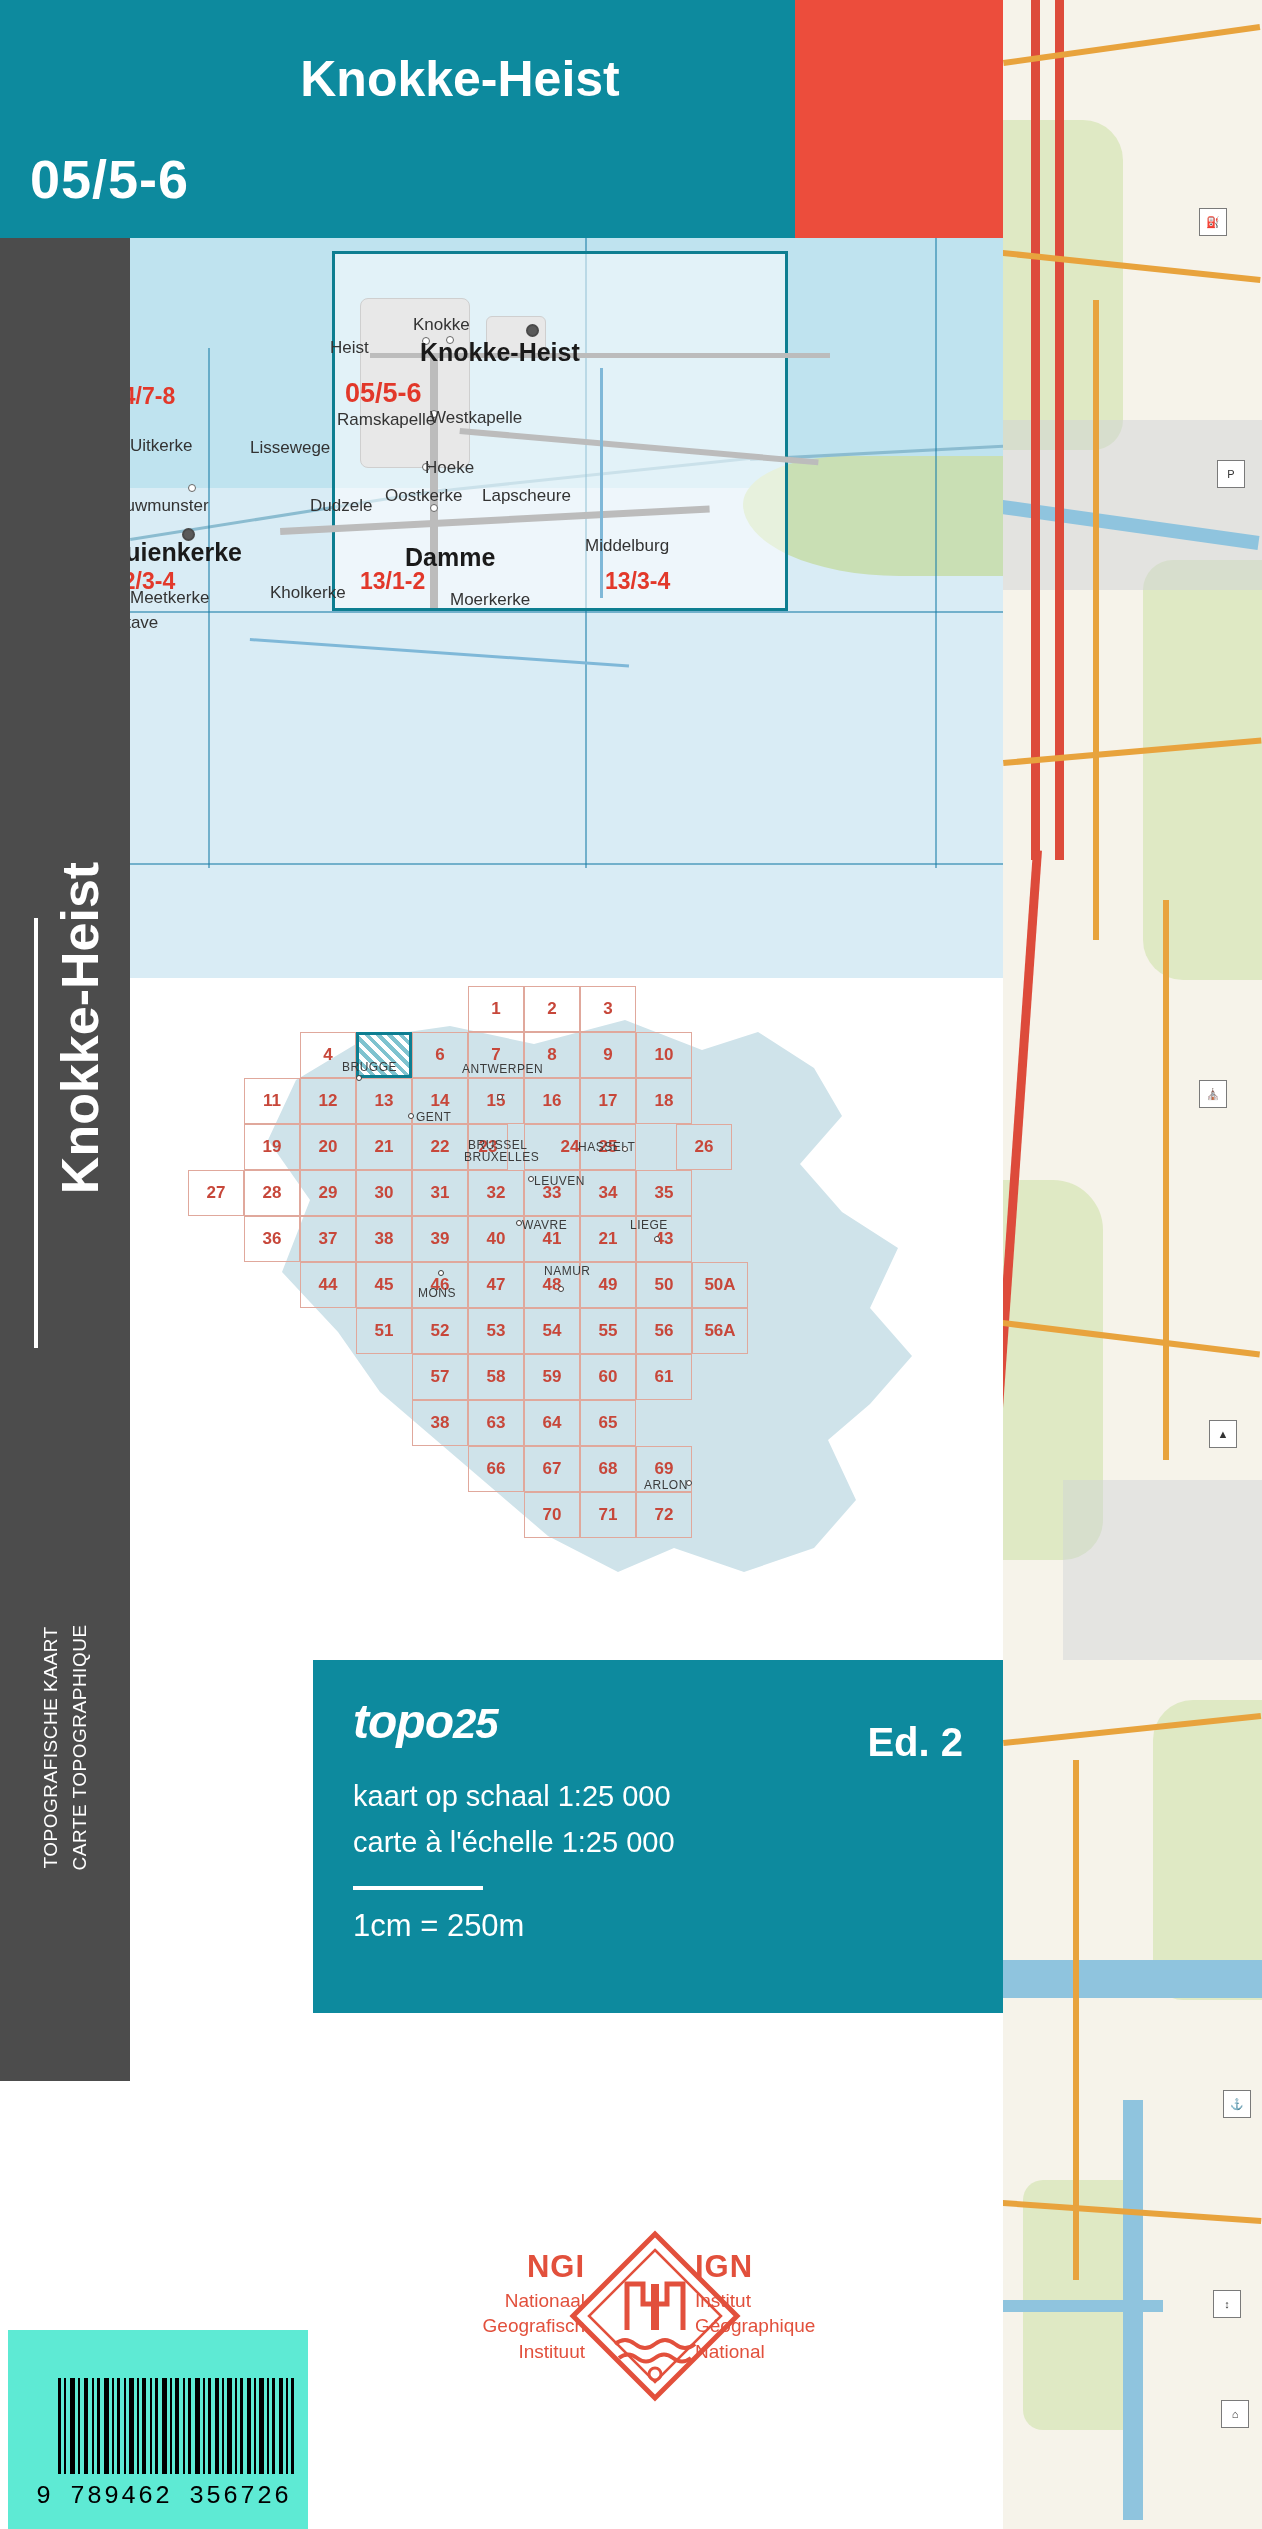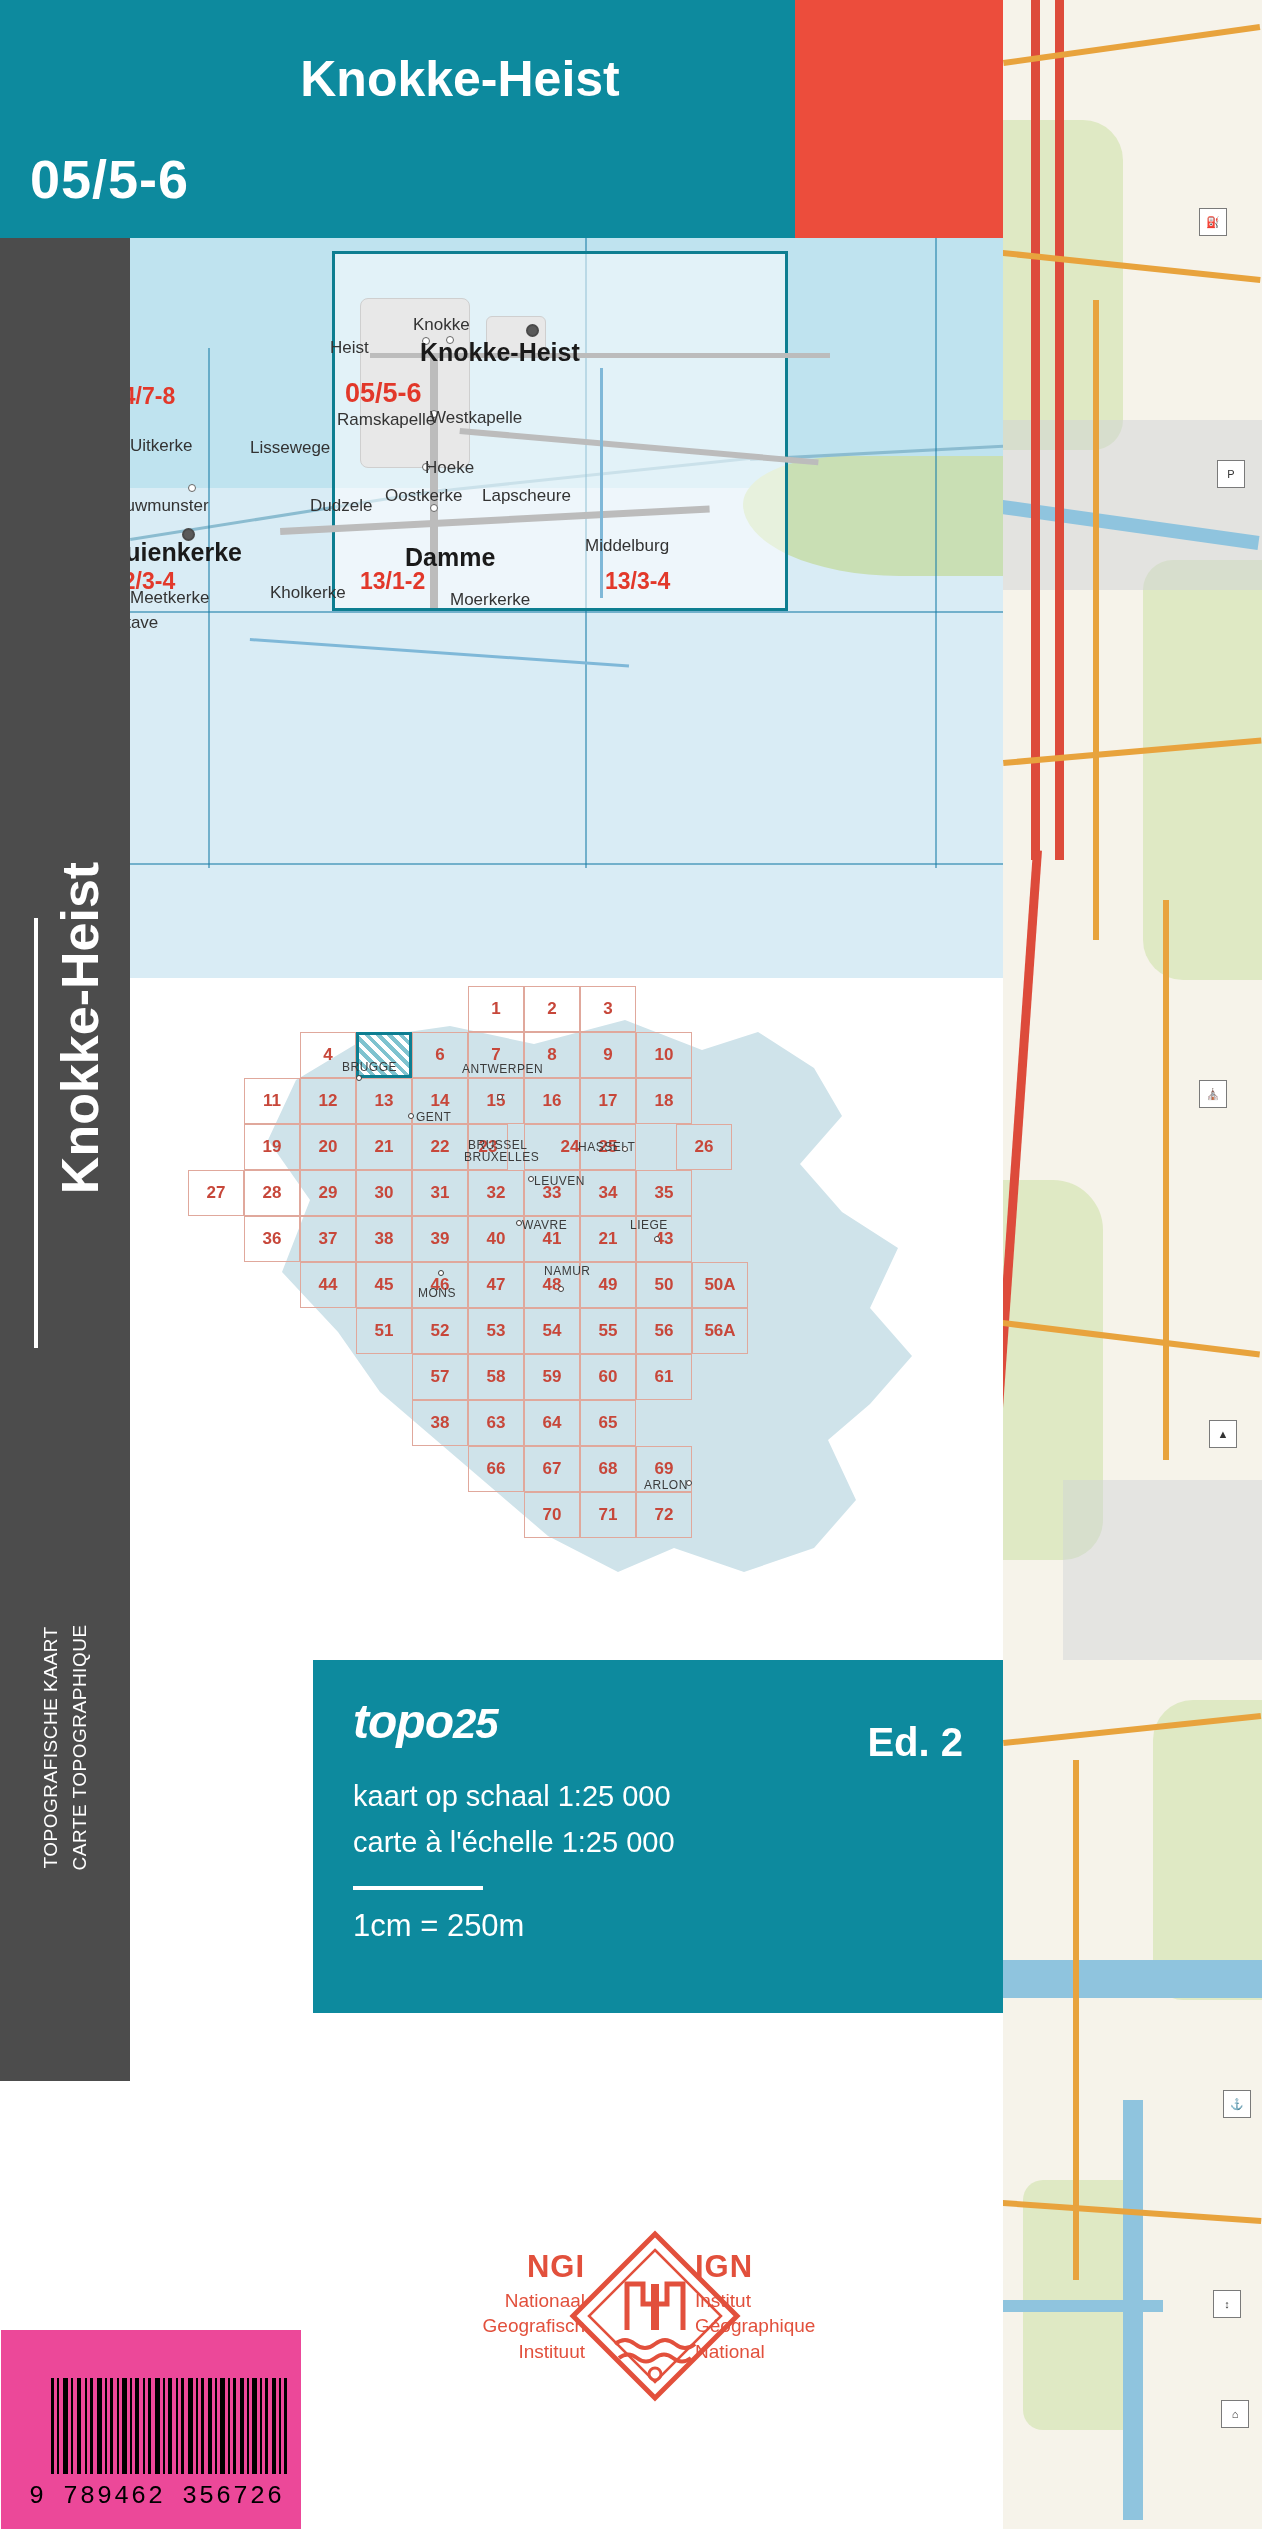--- a/index.html
+++ b/index.html
@@ -234,22 +234,22 @@
   #ign-text {
     position:absolute; left: 565px; top: 165px; width: 230px;
     text-align: left; color: #e2503c; line-height: 1.35;
   }
   #ign-text .big { font-size: 31px; font-weight: bold; letter-spacing: 1px; }
   #ign-text .sm { font-size: 19px; }
   #ngi-emblem {
     position: absolute; left: 435px; top: 145px; width: 180px; height: 180px;
   }
   #barcode-area {
-    position: absolute; left: 1px; top: 2330px; width: 300px; height: 199px;
-    background: #ec4899;
+    position: absolute; left: 8px; top: 2330px; width: 300px; height: 199px;
+    background: #5eead4;
   }
   #barcode {
     position:absolute; left: 48px; top: 48px; width: 240px; height: 96px;
   }
   #barcode-num {
     position:absolute; left: 28px; top: 152px;
     font-size: 25px; font-family: "Liberation Mono", monospace;
     letter-spacing: 2px; color:#000;
   }
   #left-dark-bottom {

